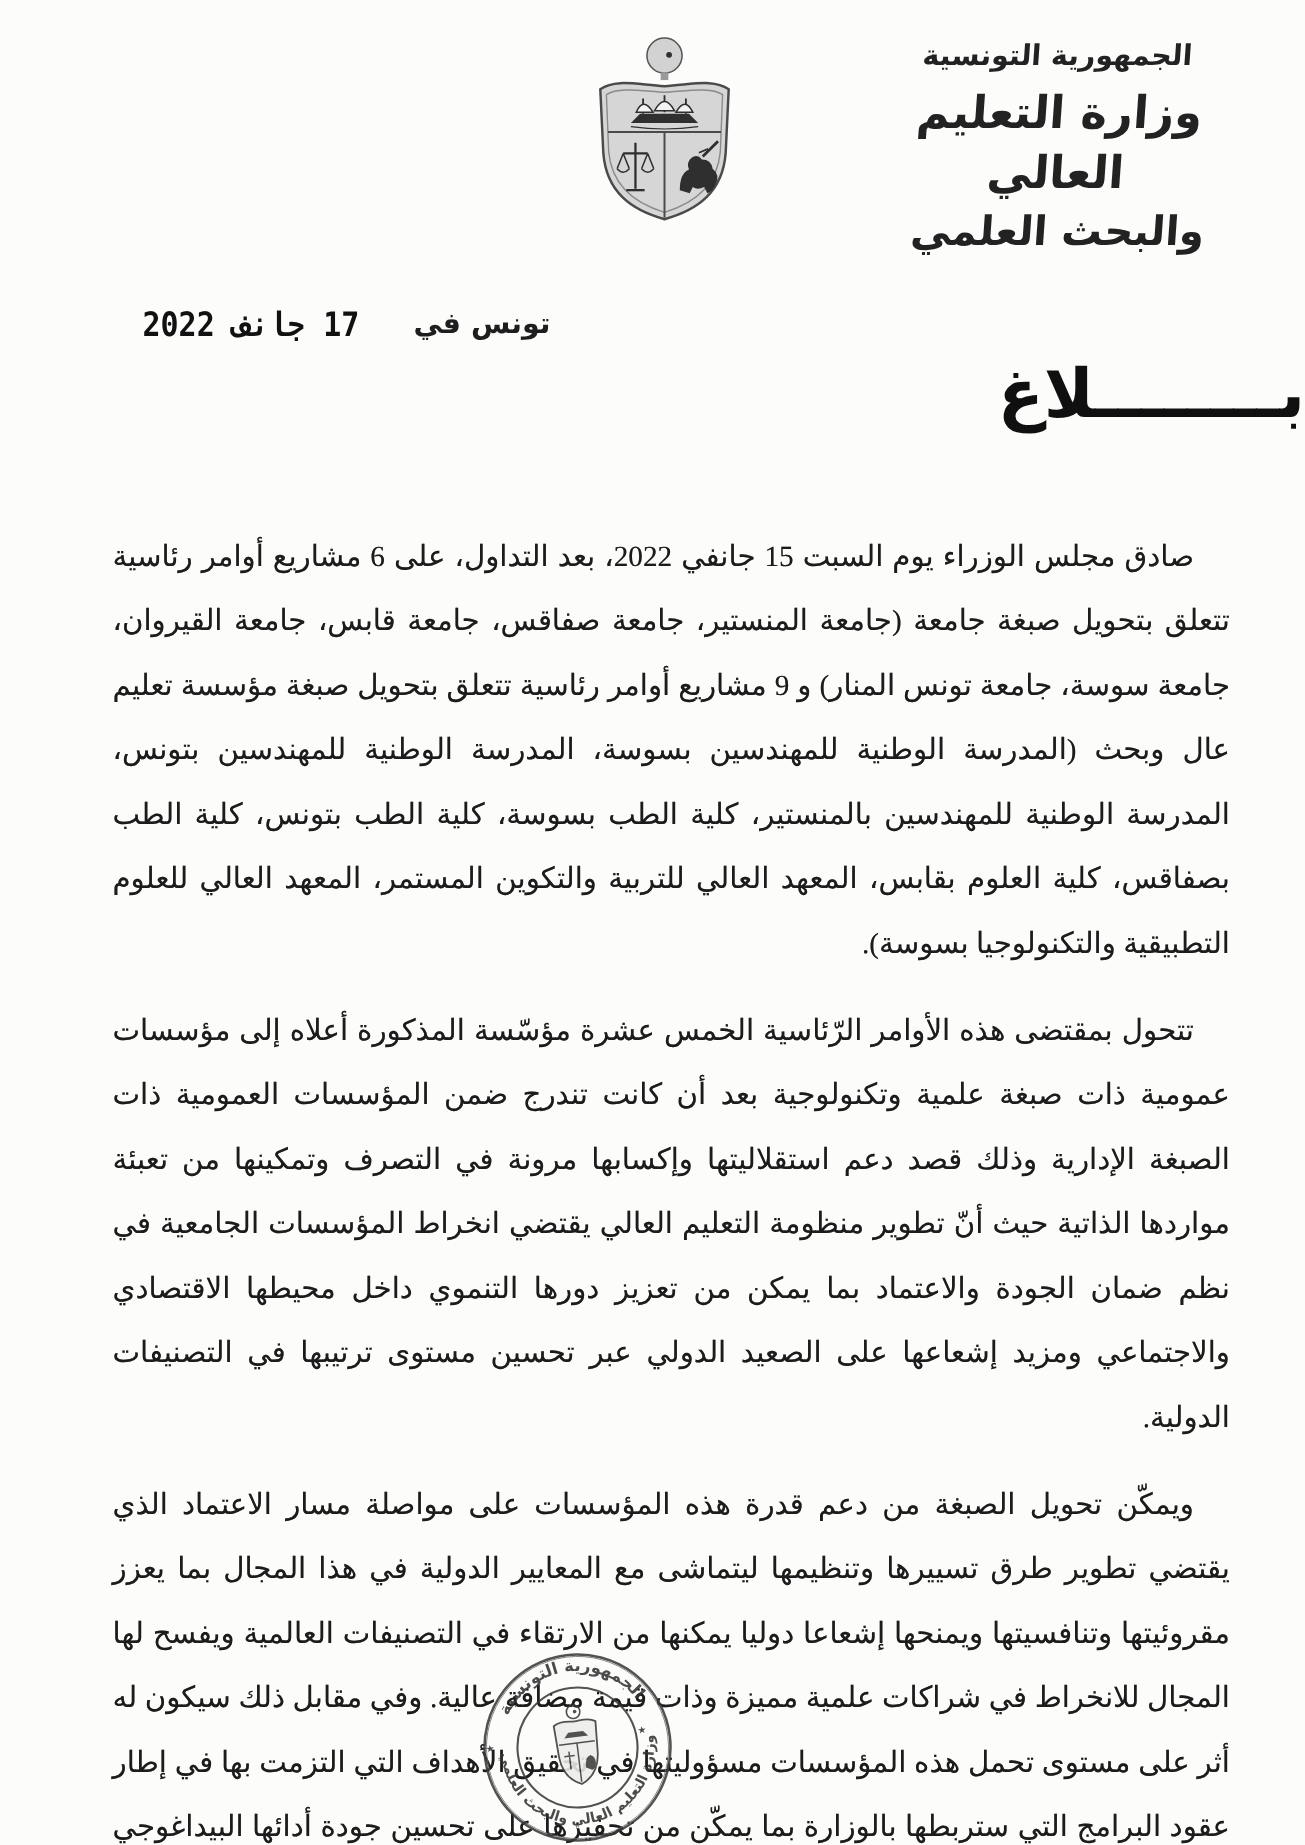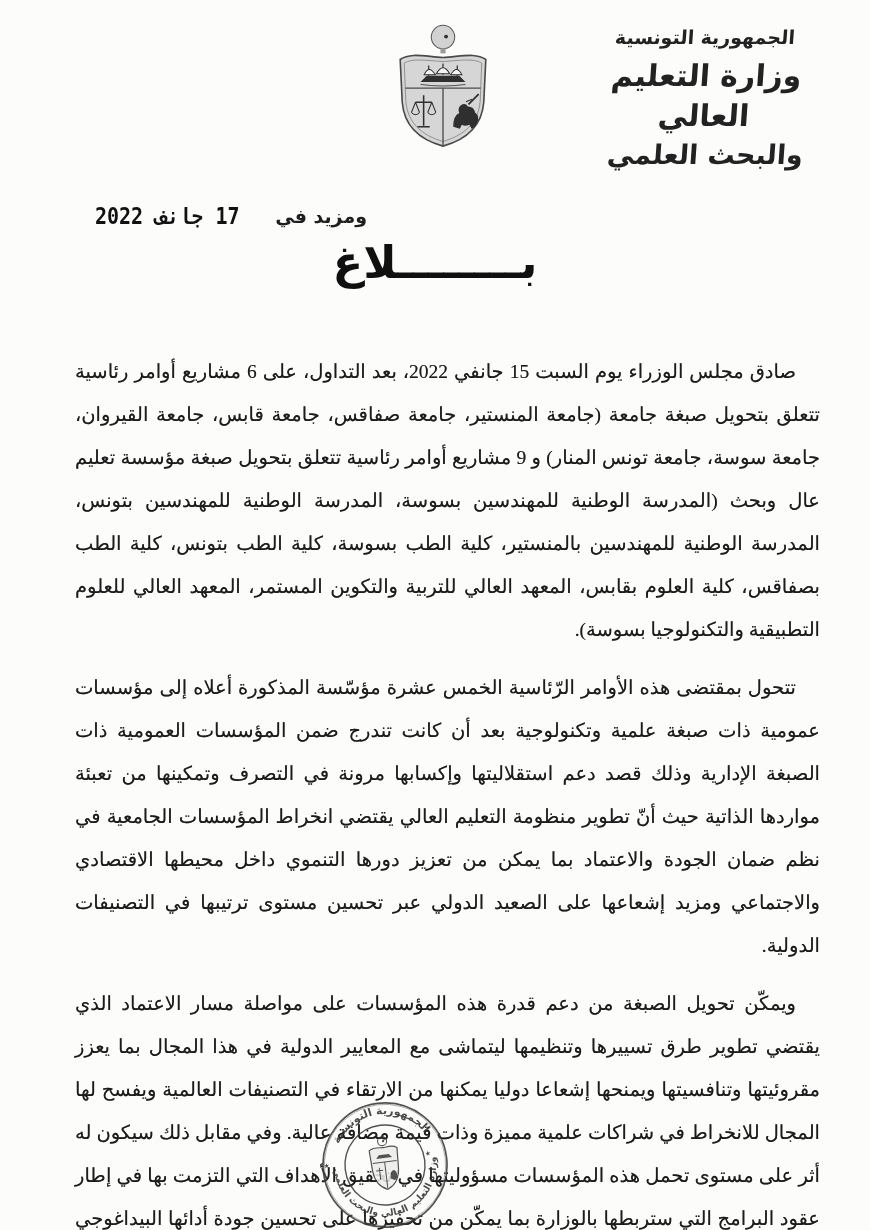--- a/index.html
+++ b/index.html
@@ -39,21 +39,21 @@
   }
   .dateline .place{font-size:19px;font-weight:600;}
   .dateline .stamp{
     font-family:"DejaVu Sans Mono","DejaVu Sans", sans-serif;
     font-size:20px;font-weight:700;letter-spacing:1px;color:#111;
     transform:scaleY(1.12);
   }
   
   .title{
     position:absolute;top:236px;left:0;right:0;
-    text-align:center;font-size:45px;font-weight:700;color:#101010;
+    font-size:45px;font-weight:700;color:#101010;
   }
   
   .body-text{
     position:absolute;top:350px;right:50px;left:75px;
     direction:rtl;text-align:justify;
     font-size:19.5px;line-height:43px;
     color:#1c1c1c;
     text-shadow:0 0 .4px rgba(20,20,20,.55);
   }
   .body-text p{margin:0 0 15px 0;text-indent:24px;font-family:Liberation Serif, serif;}
@@ -100,21 +100,21 @@
     </svg>
   </div>
 
   <div class="ministry-block">
     <div class="republic">الجمهورية التونسية</div>
     <div class="ministry1">وزارة التعليم العالي</div>
     <div class="ministry2">والبحث العلمي</div>
   </div>
 
   <div class="dateline">
-    <span class="place">ومزيد في</span>
+    <span class="place">تونس في</span>
     <span class="stamp">17 جانف 2022</span>
   </div>
 
   <div class="title">بــــــــلاغ</div>
 
   <div class="body-text">
     <p>صادق مجلس الوزراء يوم السبت 15 جانفي 2022، بعد التداول، على 6 مشاريع أوامر رئاسية تتعلق بتحويل صبغة جامعة (جامعة المنستير، جامعة صفاقس، جامعة قابس، جامعة القيروان، جامعة سوسة، جامعة تونس المنار) و 9 مشاريع أوامر رئاسية تتعلق بتحويل صبغة مؤسسة تعليم عال وبحث (المدرسة الوطنية للمهندسين بسوسة، المدرسة الوطنية للمهندسين بتونس، المدرسة الوطنية للمهندسين بالمنستير، كلية الطب بسوسة، كلية الطب بتونس، كلية الطب بصفاقس، كلية العلوم بقابس، المعهد العالي للتربية والتكوين المستمر، المعهد العالي للعلوم التطبيقية والتكنولوجيا بسوسة).</p>
     <p>تتحول بمقتضى هذه الأوامر الرّئاسية الخمس عشرة مؤسّسة المذكورة أعلاه إلى مؤسسات عمومية ذات صبغة علمية وتكنولوجية بعد أن كانت تندرج ضمن المؤسسات العمومية ذات الصبغة الإدارية وذلك قصد دعم استقلاليتها وإكسابها مرونة في التصرف وتمكينها من تعبئة مواردها الذاتية حيث أنّ تطوير منظومة التعليم العالي يقتضي انخراط المؤسسات الجامعية في نظم ضمان الجودة والاعتماد بما يمكن من تعزيز دورها التنموي داخل محيطها الاقتصادي والاجتماعي ومزيد إشعاعها على الصعيد الدولي عبر تحسين مستوى ترتيبها في التصنيفات الدولية.</p>
     <p>ويمكّن تحويل الصبغة من دعم قدرة هذه المؤسسات على مواصلة مسار الاعتماد الذي يقتضي تطوير طرق تسييرها وتنظيمها ليتماشى مع المعايير الدولية في هذا المجال بما يعزز مقروئيتها وتنافسيتها ويمنحها إشعاعا دوليا يمكنها من الارتقاء في التصنيفات العالمية ويفسح لها المجال للانخراط في شراكات علمية مميزة وذات قيمة مضافة عالية. وفي مقابل ذلك سيكون له أثر على مستوى تحمل هذه المؤسسات مسؤوليتها في تحقيق الأهداف التي التزمت بها في إطار عقود البرامج التي ستربطها بالوزارة بما يمكّن من تحفيزها على تحسين جودة أدائها البيداغوجي والمالي والعلمي وعلى مواصلة مسار الاعتماد الذي يعد ضمانة للرفع من تنافسيتها ومقروئيتها على المستوى الدولي.</p>
   </div>

